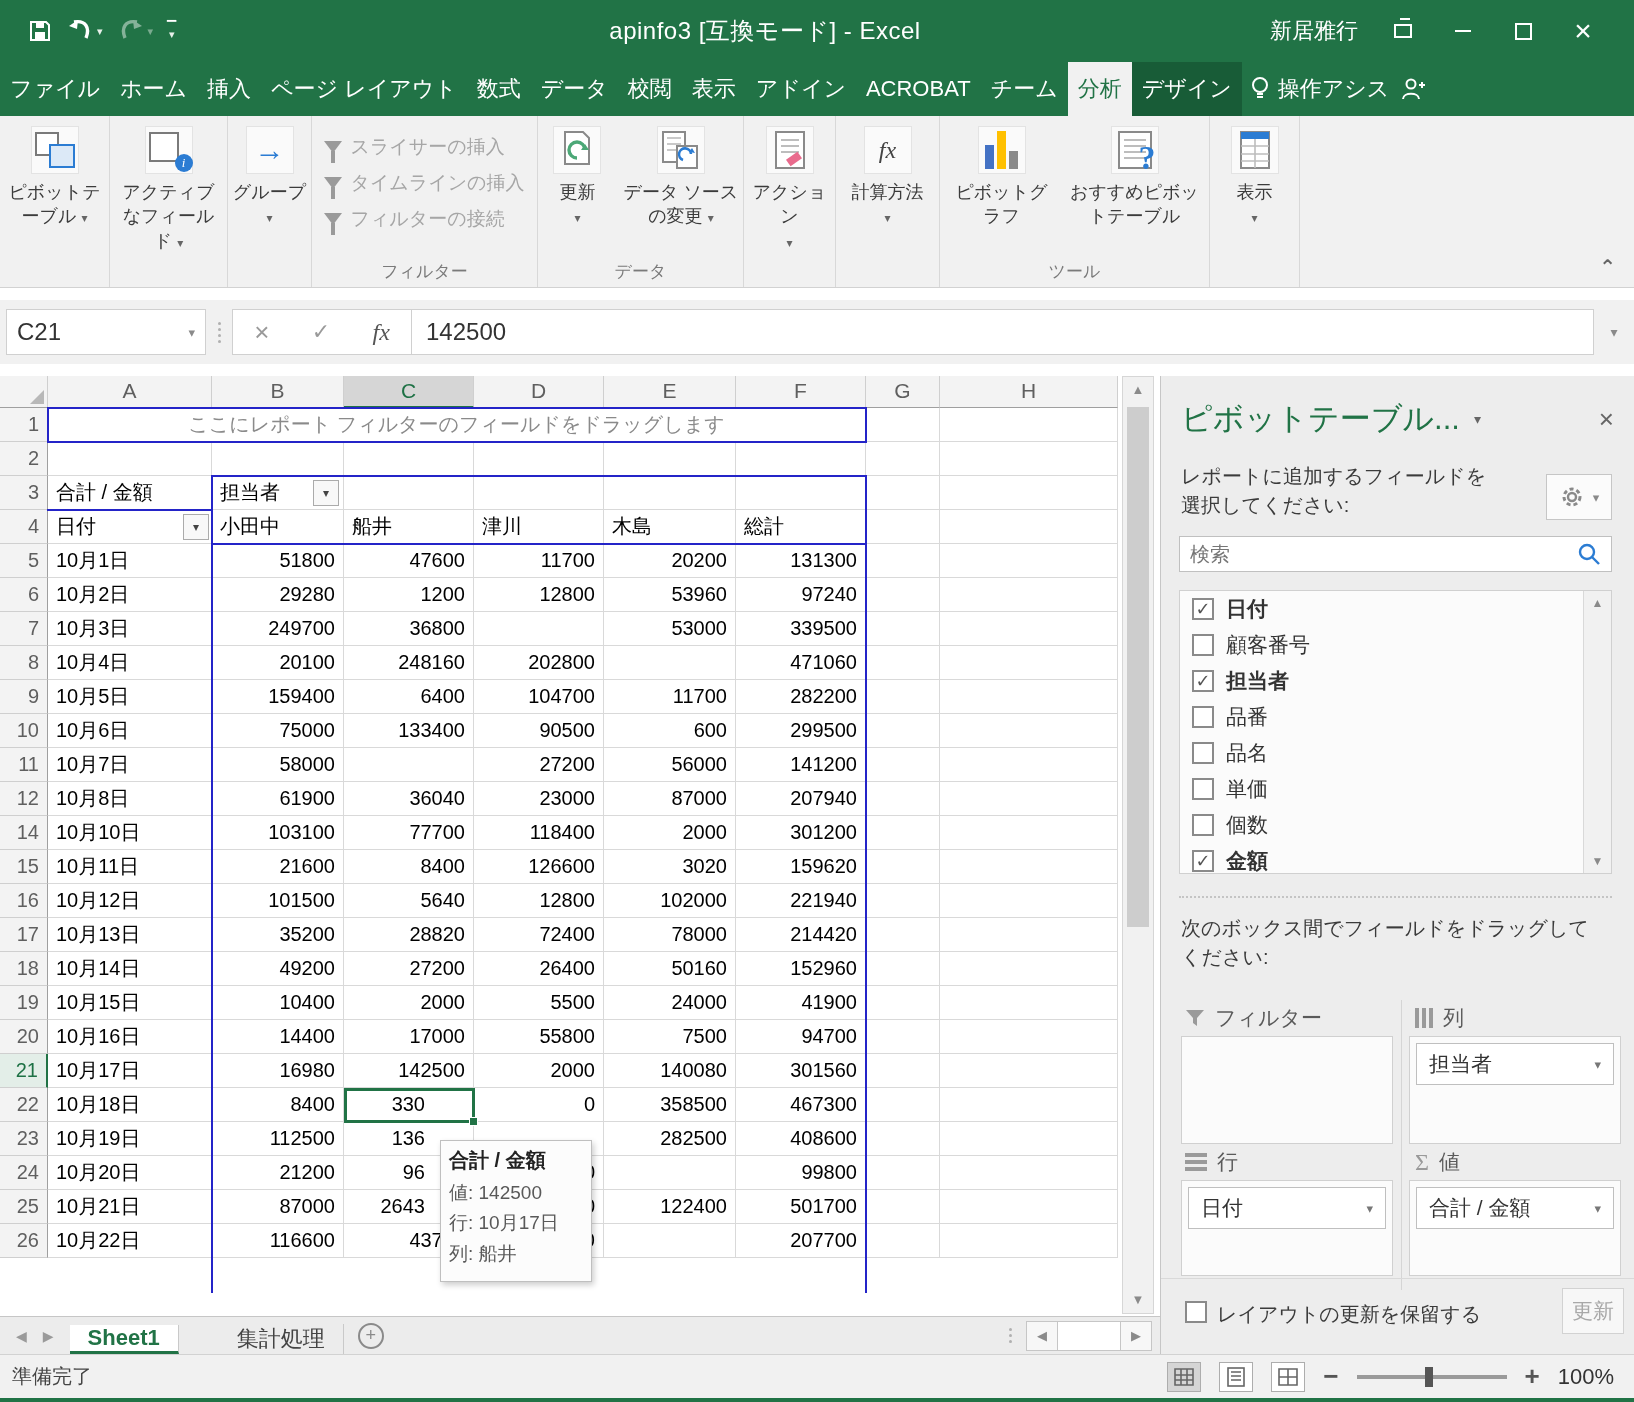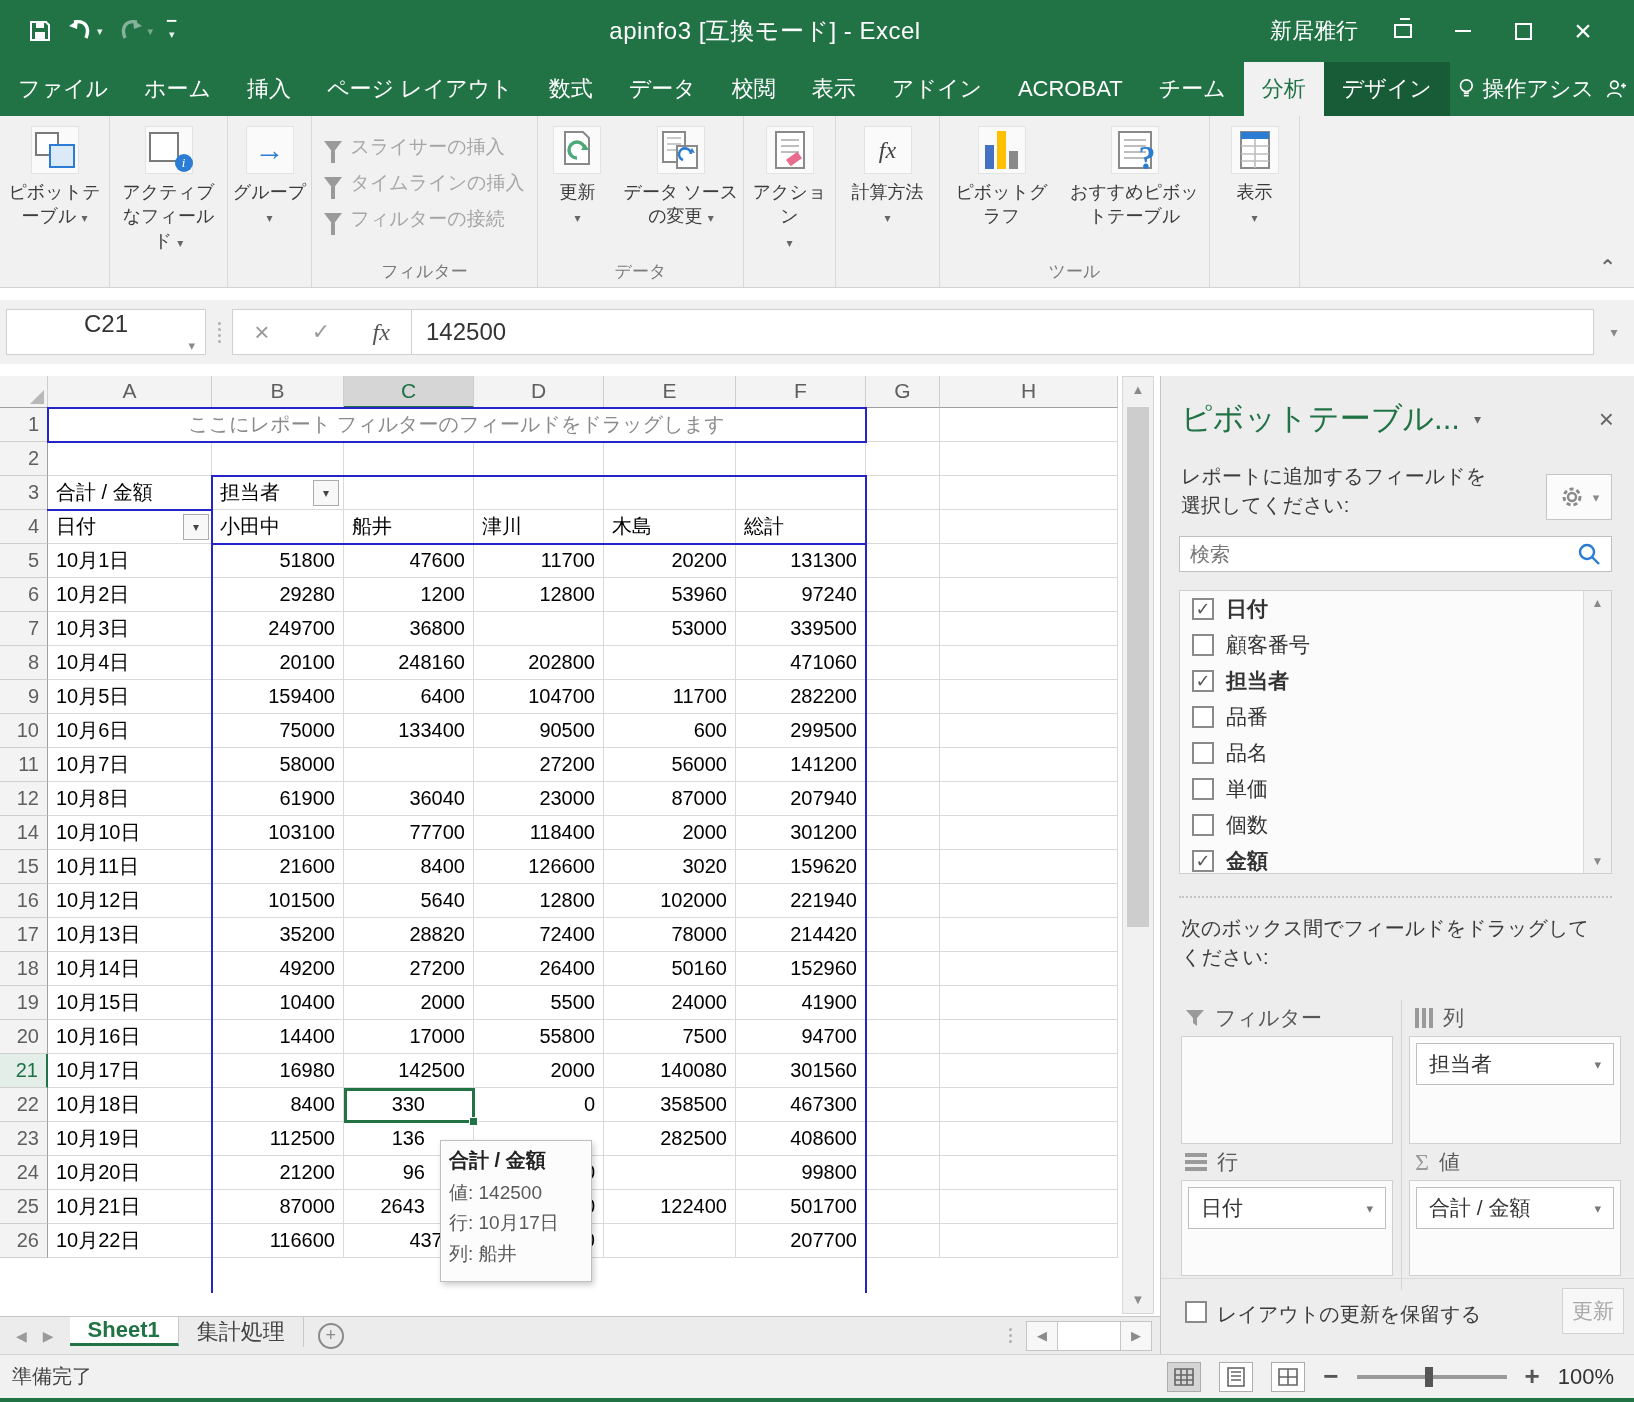--- a/index.html
+++ b/index.html
@@ -17,21 +17,21 @@
   .tb-right { display:flex; align-items:center; gap:30px; padding-right:36px; }
   .tb-user { font-size:22px; }
   .winbtn { width:30px; height:30px; display:flex; align-items:center; justify-content:center; font-size:24px; color:#fff; }
   .box-restore { width:18px; height:14px; border:2px solid #fff; position:relative; }
   .box-restore:after { content:""; position:absolute; left:4px; top:-8px; width:10px; height:2px; background:#fff; }
   .maxbox { width:17px; height:17px; border:2px solid #fff; }
   .minline { width:16px; height:2px; background:#fff; }
 
   
   .tabrow { position:absolute; left:0; top:62px; width:1634px; height:54px; background:#217346; display:flex; align-items:stretch; }
-  .rtab { padding:0 18px; display:flex; align-items:center; font-size:22px; color:#fff; white-space:nowrap;text-align:right; }
+  .rtab { padding:0 10px; display:flex; align-items:center; font-size:22px; color:#fff; white-space:nowrap;text-align:right; }
   .rtab.active { background:#f1f1f1; color:#217346; }
   .rtab.contextual { background:#185c37; }
   .assistant { display:flex; align-items:center; color:#fff; font-size:22px; gap:8px; padding:0 8px; white-space:nowrap; overflow:hidden; }
   .person-icon { margin-left:4px; }
 
   
   .ribbon { position:absolute; left:0; top:116px; width:1634px; height:172px; background:#f1f1f1; border-bottom:1px solid #d2d2d2; display:flex; }
   .rgroup { position:relative; border-right:1px solid #d8d8d8; height:100%; padding-top:8px; display:flex; justify-content:center; gap:2px; }
   .rgroup-label { position:absolute; bottom:4px; left:0; right:0; text-align:center; font-size:17px; color:#7a7a7a; }
   .rbtn { display:flex; flex-direction:column; align-items:center; width:100%; padding:2px 4px 0; }
@@ -53,21 +53,21 @@
   .funnel { width:0; height:0; border-left:9px solid transparent; border-right:9px solid transparent; border-top:12px solid #9a9a9a; position:relative; }
   .funnel:after { content:""; position:absolute; left:-2px; top:-2px; width:4px; height:12px; background:#9a9a9a; }
   .bars-ic { display:flex; align-items:flex-end; gap:3px; height:38px; }
   .bars-ic i { display:block; width:9px; }
   .q-ic { color:#2b7cd3; font-weight:bold; font-size:34px; font-family:"Liberation Serif",serif; }
   .fx-ic { font-family:"Liberation Serif",serif; font-style:italic; font-size:24px; color:#444; }
   .eraser { width:14px; height:8px; background:#e96b8d; transform:rotate(-35deg); position:absolute; right:2px; bottom:4px; }
 
   
   .formulabar { position:absolute; left:0; top:300px; width:1634px; height:64px; background:#f1f1f1; display:flex; align-items:center; }
-  .namebox { width:200px; height:46px; background:#fff; border:1px solid #d0d0d0; margin-left:6px; display:flex; align-items:center; padding:0 10px; font-size:24px; color:#333;flex-direction:column; }
+  .namebox { width:200px; height:46px; background:#fff; border:1px solid #d0d0d0; margin-left:6px; display:flex; align-items:center; padding:0 10px; font-size:24px; color:#333; }
   .namebox .nb-caret { margin-left:auto; color:#8a8a8a; font-size:13px; }
   .fgrip { width:26px; display:flex; flex-direction:column; align-items:center; gap:3px; }
   .fgrip i { width:3px; height:3px; background:#b0b0b0; border-radius:50%; }
   .fbtns { width:180px; height:46px; background:#fff; border:1px solid #d0d0d0; display:flex; align-items:center; justify-content:space-around; font-size:22px; color:#9a9a9a; }
   .fbtns .fx { font-family:"Liberation Serif",serif; font-style:italic; color:#555; }
   .ffield { flex:1; height:46px; background:#fff; border:1px solid #d0d0d0; border-left:none; display:flex; align-items:center; padding:0 14px; font-size:24px; color:#333; }
   .fbar-caret { width:40px; text-align:center; color:#8a8a8a; font-size:14px; }
 
   
   .workspace { position:absolute; left:0; top:376px; width:1160px; height:940px; background:#fff; overflow:hidden; }
@@ -711,21 +711,21 @@
       <div class="thumb"></div>
       <div class="arr" style="bottom:0;">▼</div>
     </div>
   </div>
 
   <div class="tabbar">
     <div class="tnav">
       <span>◀</span>
       <span>▶</span>
     </div>
-    <div style="display:flex; align-items:flex-start;">
+    <div style="display:flex; align-items:flex-end;gap:40px;">
         <div class="stab active">Sheet1</div>
         <div class="stab">集計処理</div>
       </div>
     <div class="addsheet">+</div>
     <div class="tb-dots">
         <i></i>
         <i></i>
         <i></i>
       </div>
     <div class="hscroll">

